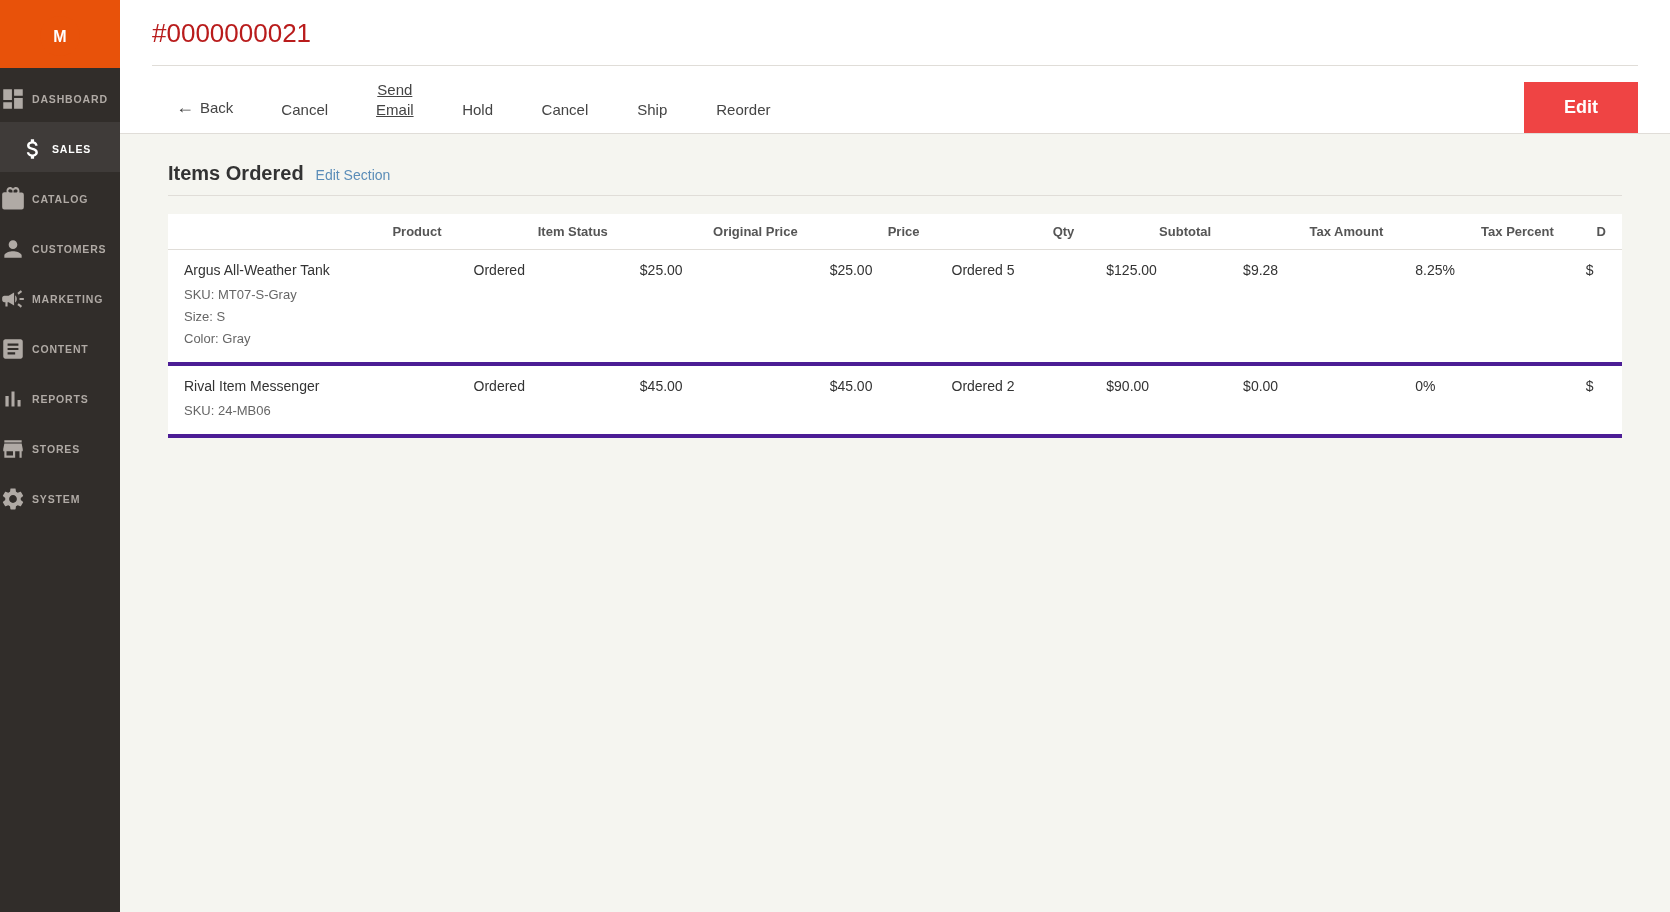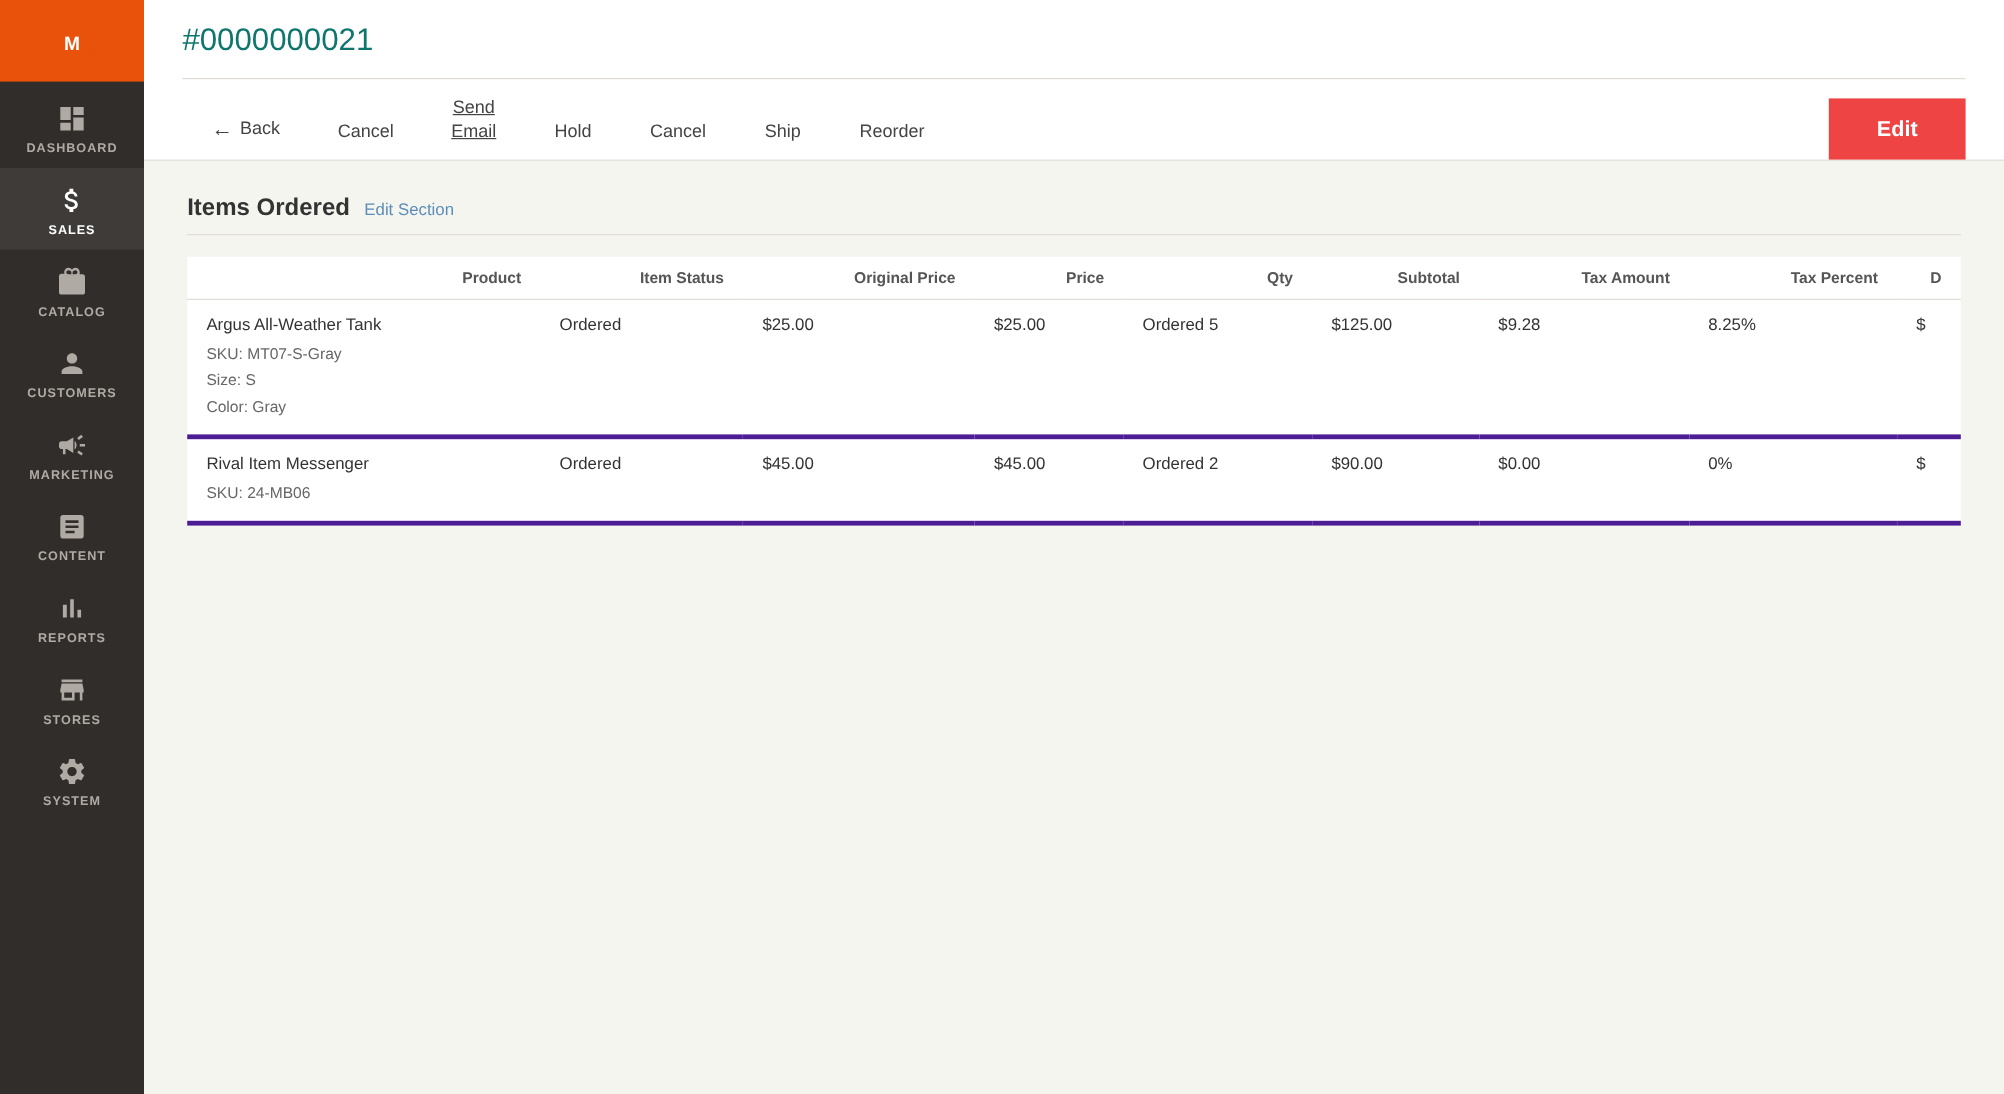--- a/index.html
+++ b/index.html
@@ -23,32 +23,32 @@
       display: flex;
       align-items: center;
       justify-content: center;
       padding: 14px 0 10px;
       margin-bottom: 4px;
     }
     .sidebar-logo svg { width: 44px; height: 44px; }
     .sidebar-item {
       width: 100%;
       display: flex;
-      flex-direction: column;
+      flex-direction: row;
       align-items: center;
       padding: 14px 0 10px;
       color: #b0aaa5;
       cursor: pointer;
       text-decoration: none;
       font-size: 11px;
       letter-spacing: 0.04em;
       font-weight: 600;
       gap: 6px;
     }
-    .sidebar-item:hover, .sidebar-item.active { color: #fff; }
+    .sidebar-item:hover, .sidebar-item.active { color: #fff; padding-left: 20px; }
     .sidebar-item.active { background: rgba(255,255,255,0.07); }
     .sidebar-item svg { width: 26px; height: 26px; fill: currentColor; }
     .sidebar-item .label { font-size: 10.5px; letter-spacing: 0.08em; }
 
     
     #main {
       flex: 1;
       display: flex;
       flex-direction: column;
       height: 912px;
@@ -58,21 +58,21 @@
 
     
     #header {
       background: #fff;
       border-bottom: 1px solid #e0ddd8;
       padding: 18px 32px 0 32px;
     }
     .order-id {
       font-size: 26px;
       font-weight: 400;
-      color: #0f766e;
+      color: #b91c1c;
       margin-bottom: 16px;
     }
     .toolbar {
       display: flex;
       align-items: flex-end;
       gap: 0;
       border-top: 1px solid #e0ddd8;
       padding-top: 0;
     }
     .toolbar-btn {
@@ -100,21 +100,21 @@
       font-weight: 600;
       padding: 14px 40px;
       margin-left: auto;
     }
     .arrow-left { font-size: 18px; }
 
     
     #content {
       flex: 1;
       overflow-y: auto;
-      padding: 28px 36px;
+      padding: 28px 48px;
     }
 
     .section-header {
       display: flex;
       align-items: baseline;
       gap: 12px;
       margin-bottom: 18px;
       padding-bottom: 10px;
       border-bottom: 1px solid #e0ddd8;
     }

